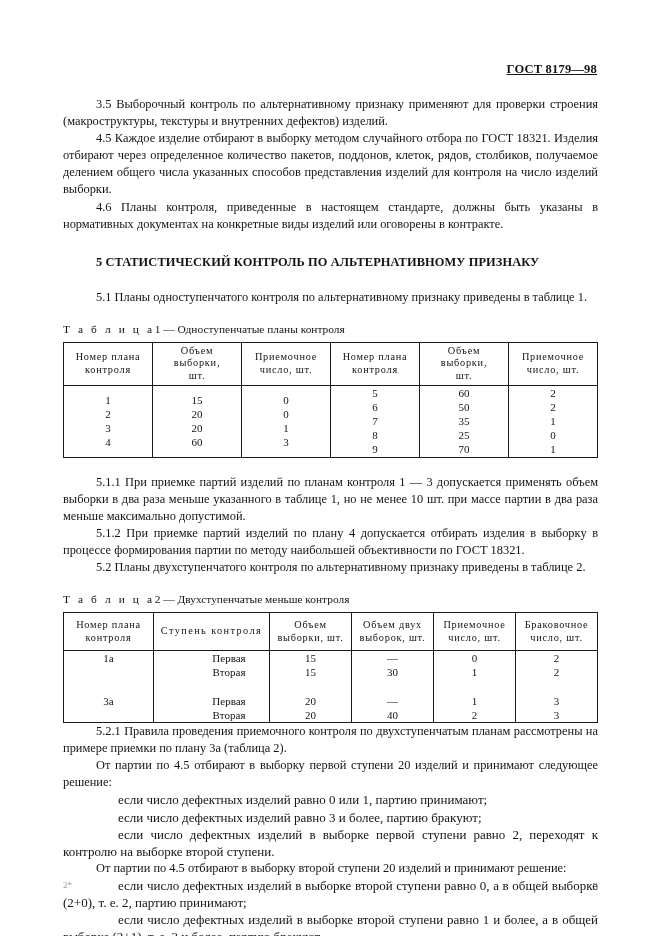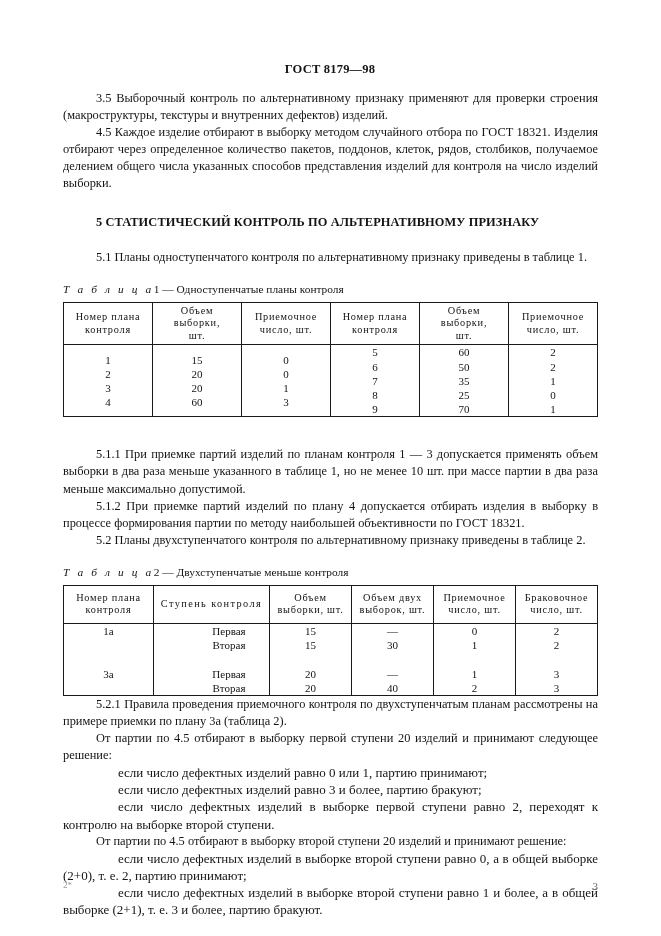--- a/index.html
+++ b/index.html
@@ -18,27 +18,28 @@
   .page {
     position: absolute;
     left: 0; top: 0;
     width: 661px;
     height: 936px;
     box-sizing: border-box;
     padding: 62px 63px 0 63px;
   }
   
   .doc-header {
-    text-align: center;
+    text-align: right;
     font-size: 12.5px;
     font-weight: bold;
     letter-spacing: 0.2px;
     padding-right: 1px;
-    margin: 0 0 12px 0;
+    margin: 0 0 18px 0;
     height: 16px;
+    text-decoration: underline;
   }
   
   p.para {
     margin: 0;
     font-size: 12.4px;
     line-height: 17.1px;
     text-align: justify;
     text-indent: 33px;
     hyphens: manual;
   }
@@ -57,21 +58,20 @@
     text-indent: 33px;
     letter-spacing: 0.1px;
   }
   
   .table-caption {
     font-size: 11.4px;
     margin: 17px 0 7px 0;
   }
   .table-caption .spaced {
     letter-spacing: 2.6px;
-    font-style: italic;
   }
   
   table.gost {
     border-collapse: collapse;
     width: 534px;
     table-layout: fixed;
     font-size: 10.3px;
   }
   table.gost th,
   table.gost td {
@@ -131,20 +131,21 @@
 </style>
 </head>
 <body>
 
 <div class="page">
 
   <div class="doc-header">ГОСТ 8179—98</div>
 
   <p class="para">3.5 Выборочный контроль по альтернативному признаку применяют для проверки строения (мак­роструктуры, текстуры и внутренних дефектов) изделий.</p>
   <p class="para">4.5 Каждое изделие отбирают в выборку методом случайного отбора по ГОСТ 18321. Изделия отбирают через определенное количество пакетов, поддонов, клеток, рядов, столбиков, получаемое делением общего числа указанных способов представления изделий для контроля на число изделий выборки.</p>
+  <p class="para">4.6 Планы контроля, приведенные в настоящем стандарте, должны быть указаны в нормативных документах на конкретные виды изделий или оговорены в контракте.</p>
 
   <h2 class="section-title">5 СТАТИСТИЧЕСКИЙ КОНТРОЛЬ ПО АЛЬТЕРНАТИВНОМУ ПРИЗНАКУ</h2>
 
   <p class="para">5.1 Планы одноступенчатого контроля по альтернативному признаку приведены в таблице 1.</p>
 
   <div class="table-caption">
     <span class="spaced">Т а б л и ц а</span><span>1</span>
     <span>—</span>
     <span>Одноступенчатые планы контроля</span>
   </div>
@@ -224,21 +225,21 @@
             <div>2</div>
             <div>2</div>
             <div>1</div>
             <div>0</div>
             <div>1</div>
           </td>
       </tr>
     </tbody>
   </table>
 
-  <p class="para" style="margin-top:29px">5.1.1 При приемке партий изделий по планам контроля 1 — 3 допускается применять объем выборки в два раза меньше указанного в таблице 1, но не менее 10 шт. при массе партии в два раза меньше максимально допустимой.</p>
+  <p class="para" style="margin-top:16px">5.1.1 При приемке партий изделий по планам контроля 1 — 3 допускается применять объем выборки в два раза меньше указанного в таблице 1, но не менее 10 шт. при массе партии в два раза меньше максимально допустимой.</p>
   <p class="para">5.1.2 При приемке партий изделий по плану 4 допускается отбирать изделия в выборку в процес­се формирования партии по методу наибольшей объективности по ГОСТ 18321.</p>
   <p class="para">5.2 Планы двухступенчатого контроля по альтернативному признаку приведены в таблице 2.</p>
 
   <div class="table-caption">
     <span class="spaced">Т а б л и ц а</span><span>2</span>
     <span>—</span>
     <span>Двухступенчатые меньше контроля</span>
   </div>
 
   <table class="gost gost2">

